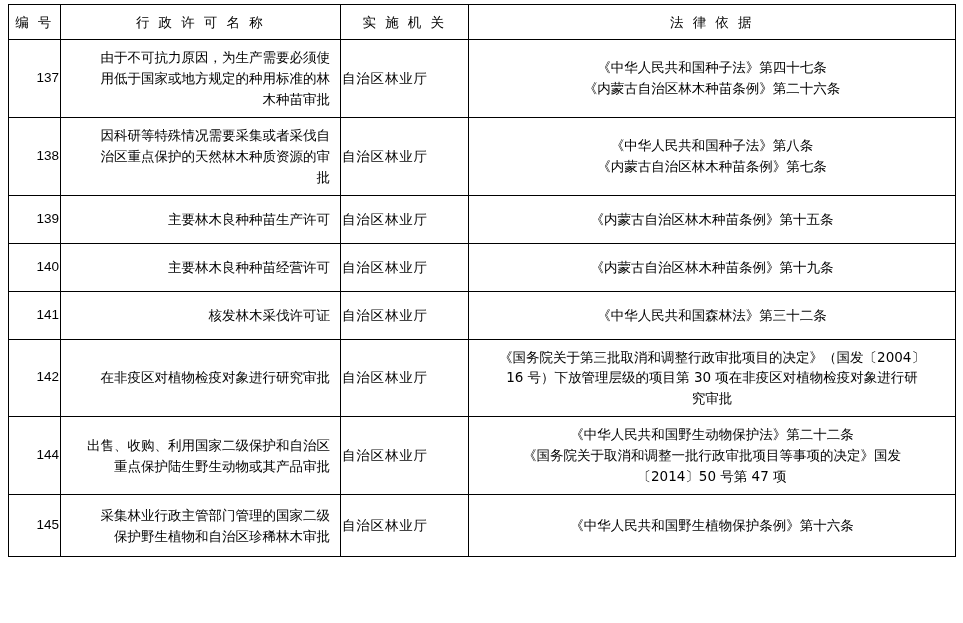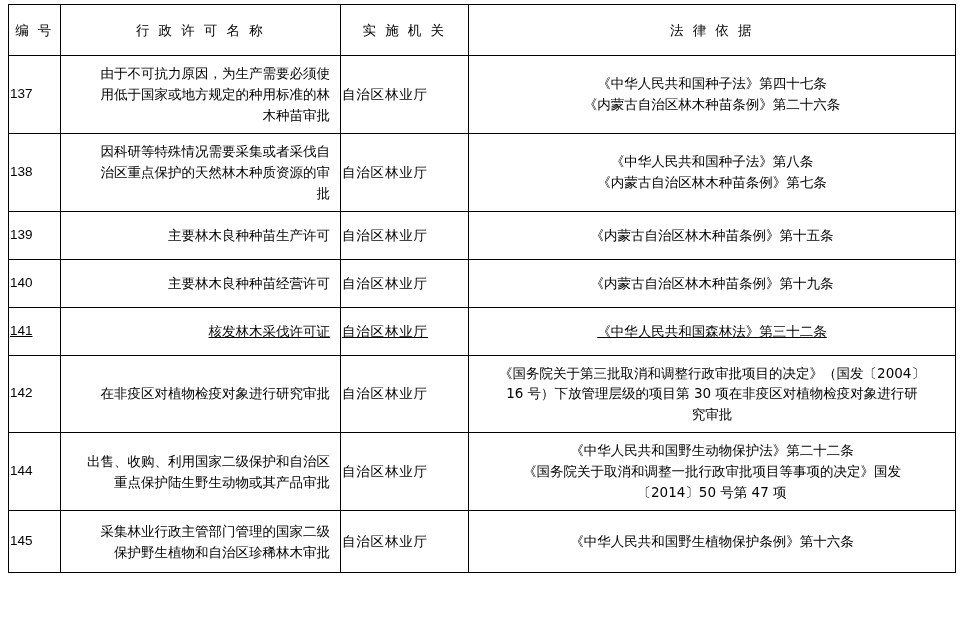--- a/index.html
+++ b/index.html
@@ -31,29 +31,29 @@
     vertical-align: middle;
     font-weight: normal;
     font-size: 13.5px;
     line-height: 1.55;
   }
   thead th {
     height: 30px;
     text-align: center;
     font-size: 14px;
     letter-spacing: 0.18em;
-    padding: 10px 0;
+    padding: 2px 0;
   }
   col.c-id    { width: 52px; }
   col.c-name  { width: 280px; }
   col.c-org   { width: 128px; }
   col.c-basis { width: 487px; }
 
   td.cell-id {
-    text-align: left;
+    text-align: right;
     font-size: 13px;
     font-family: "Liberation Sans", sans-serif;
   }
   td.cell-name {
     padding: 7px 10px 7px 12px;
     text-align: right;
   }
   td.cell-org {
     text-align: left;
     letter-spacing: 0.06em;
@@ -63,21 +63,21 @@
     text-align: center;
   }
   .line {
     display: block;
     white-space: normal;
   }
   .rowspace-1 { height: 62px; }
   .rowspace-2 { height: 72px; }
   .rowspace-3 { height: 48px; }
   .rowspace-4 { height: 48px; }
-  .rowspace-5 { height: 48px; text-decoration: underline; }
+  .rowspace-5 { height: 48px; }
   .rowspace-6 { height: 74px; }
   .rowspace-7 { height: 48px; }
   .rowspace-8 { height: 74px; }
   .rowspace-9 { height: 62px; }
 </style>
 </head>
 <body>
 
 <div class="sheet">
   <table class="permit-table">

